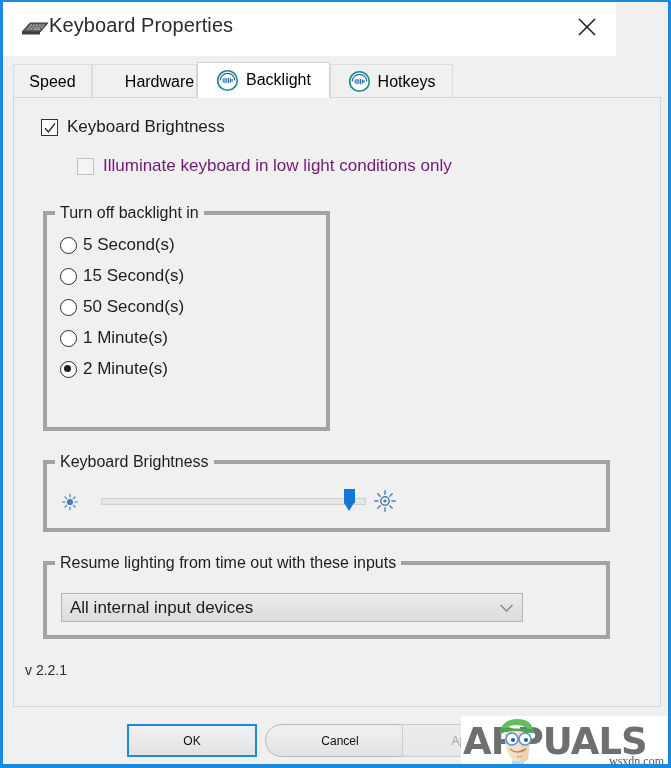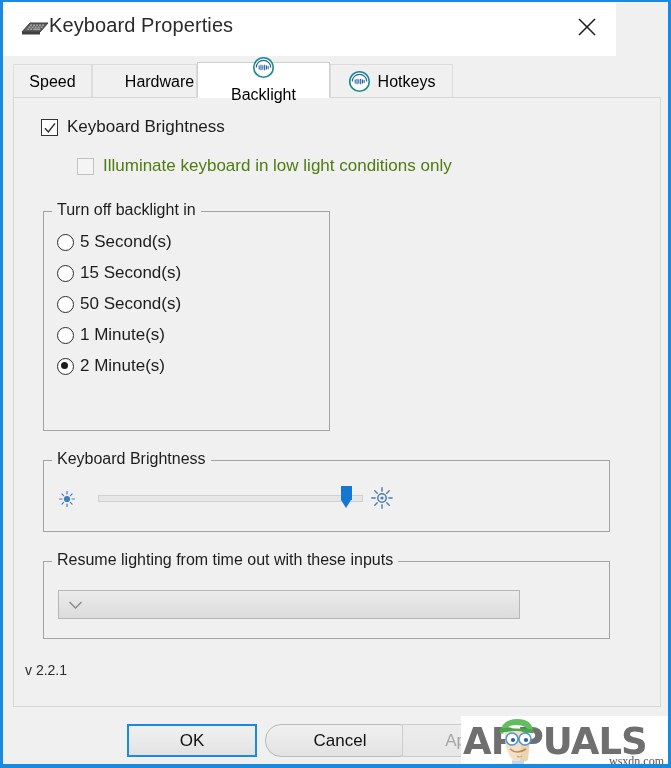--- a/index.html
+++ b/index.html
@@ -126,27 +126,27 @@
     border: 1px solid #333333;
     flex: 0 0 auto;
     position: relative;
   }
   .chk-box.disabled {
     border-color: #c2c2c2;
     background: #f4f4f4;
   }
   .chk-box svg { position: absolute; left: 1px; top: 1px; }
   .chk-label { font-size: 17px; color: #1d1d1d; }
-  .chk-label.disabled { color: #4d7c0f; }
+  .chk-label.disabled { color: #701a75; }
 
   
   .groupbox {
     position: absolute;
     box-sizing: border-box;
-    border: 1px solid #a3a3a3;
+    border: 4px solid #a3a3a3;
     background: transparent;
   }
   .group-title {
     position: absolute;
     top: -11px;
     left: 8px;
     background: #f0f0f0;
     padding: 0 5px;
     font-size: 16px;
     color: #1d1d1d;
@@ -251,21 +251,21 @@
   .dlg-button {
     position: absolute;
     top: 722px;
     height: 33px;
     box-sizing: border-box;
     background: linear-gradient(to bottom, #f0f0f0 0%, #eaeaea 50%, #e2e2e2 100%);
     border: 1px solid #b9b9b9;
     display: flex;
     align-items: center;
     justify-content: center;
-    font-size: 17px;
+    font-size: 12px;
     color: #111111;
     cursor: pointer;
     white-space: nowrap;
   }
   .dlg-button.default {
     border: 2px solid #1a8ae0;
   }
   .dlg-button.disabled {
     color: #a6a6a6;
     background: linear-gradient(to bottom, #ececec 0%, #e7e7e7 100%);
@@ -346,21 +346,21 @@
   <div id="tabstrip">
 
     <div class="tab" style="left:0px; width:79px;">
       <span>Speed</span>
     </div>
 
     <div class="tab" style="left:79px; width:105px;padding-left:40px;">
       <span>Hardware</span>
     </div>
 
-    <div class="tab active" style="left:184px; width:133px; top:-2px;flex-direction:column;">
+    <div class="tab active" style="left:184px; width:133px; top:-2px;">
       <svg class="tab-dell-icon" viewBox="0 0 24 24">
         <circle cx="12" cy="12" r="10.2" fill="#ffffff" stroke="#1f8a8a" stroke-width="1.7"></circle>
         <path d="M4.5 12 A7.5 7.5 0 0 1 19.5 12" fill="none" stroke="#2a5fa8" stroke-width="1.2"></path>
         <g stroke="#1f5fa0" stroke-width="1.1">
           <line x1="7.5" y1="9.8" x2="7.5" y2="14.2"></line>
           <line x1="9.4" y1="9.2" x2="9.4" y2="14.8"></line>
           <line x1="11.3" y1="9.6" x2="11.3" y2="14.4"></line>
           <line x1="13.2" y1="9.2" x2="13.2" y2="14.8"></line>
           <line x1="15.1" y1="9.8" x2="15.1" y2="14.2"></line>
           <line x1="16.8" y1="10.4" x2="16.8" y2="13.6"></line>
@@ -470,20 +470,21 @@
             <line x1="7.2" y1="16.8" x2="4.8" y2="19.2"></line>
           </g>
         </svg>
       </div>
     </div>
 
     <div class="groupbox" style="left:29px; top:463px; width:567px; height:78px;">
       <span class="group-title">Resume lighting from time out with these inputs</span>
 
       <div id="dropdown">
+        <span id="dropdown-value">All internal input devices</span>
         <span id="dropdown-arrow">
           <svg width="15" height="10" viewBox="0 0 15 10">
             <polyline points="1.5,2 7.5,8 13.5,2" fill="none" stroke="#8b8b8b" stroke-width="1.5"></polyline>
           </svg>
         </span>
       </div>
     </div>
   </div>
 
   <div id="version">v 2.2.1</div>

